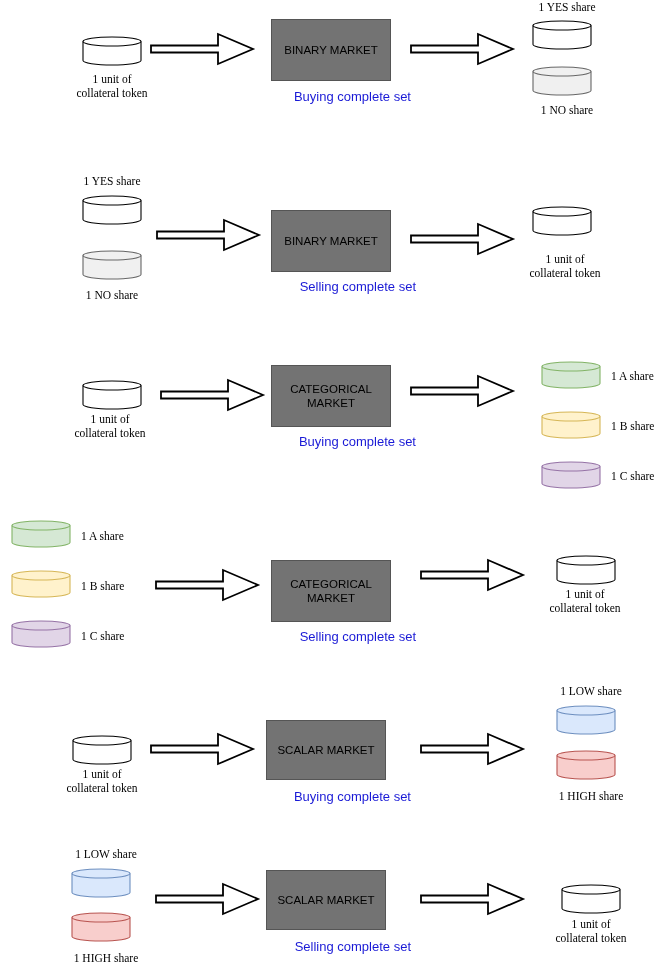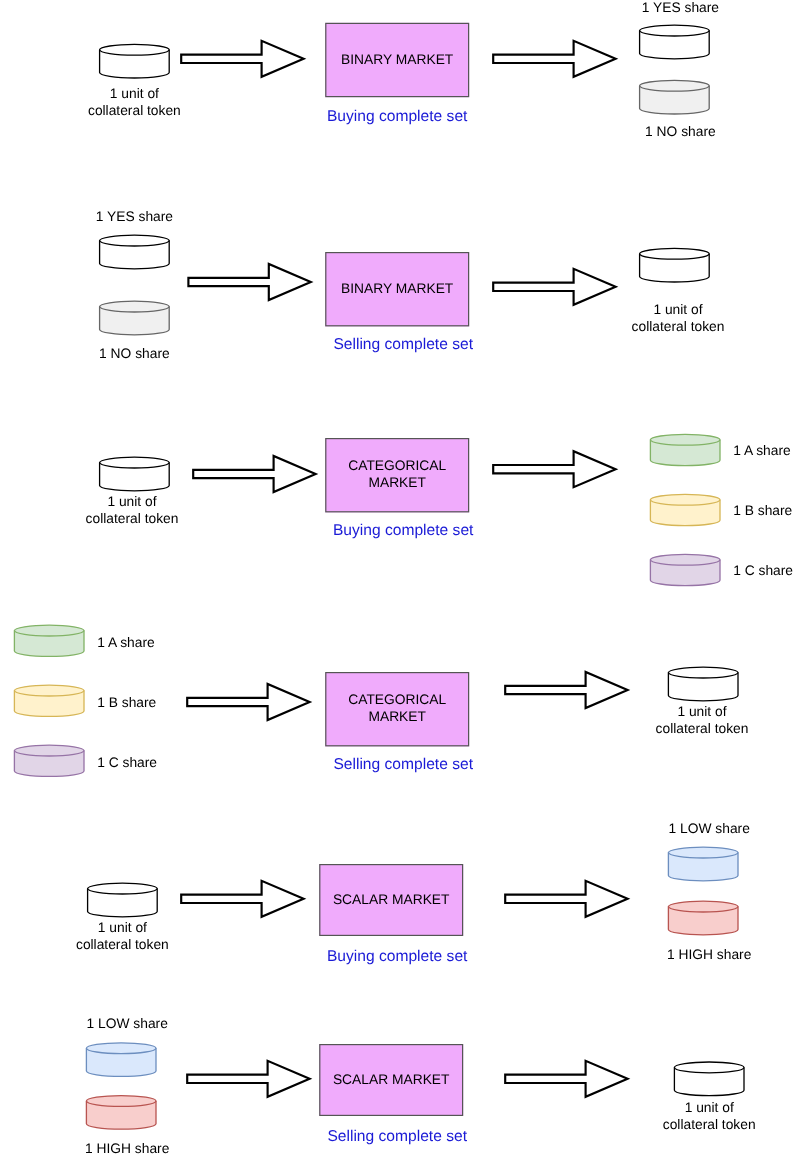--- a/index.html
+++ b/index.html
@@ -1,21 +1,21 @@
 <!DOCTYPE html>
 <html><head>
 <meta charset="utf-8">
 <style>
   html, body { margin: 0; padding: 0; background: #ffffff; }
   body { width: 669px; height: 962px; position: relative; overflow: hidden;
          font-family: "Liberation Sans", sans-serif; color: #000; }
-  .lbl { position: absolute; font-size: 11.5px; line-height: 14px; text-align: center; white-space: nowrap; color: #000; }
+  .lbl { position: absolute; font-size: 11.5px; line-height: 14px; text-align: center; white-space: nowrap; color: #000; font-family: Liberation Serif, serif; }
   .lbl-left { text-align: center; }
-  .caption { position: absolute; font-size: 13px; color: #1a1ad6; white-space: nowrap; text-align: center; }
-  .box { position: absolute; border: 1.3px solid #555; background: #f0abfc; box-sizing: border-box;
+  .caption { position: absolute; font-size: 13px; color: #1a1ad6; white-space: nowrap; text-align: right; }
+  .box { position: absolute; border: 1.3px solid #555; background: #737373; box-sizing: border-box;
          display: flex; align-items: center; justify-content: center; text-align: center;
          font-size: 11.5px; line-height: 14px; }
   svg.cyl, svg.arrow { position: absolute; overflow: visible; }
 </style>
 </head>
 <body>
 
 <div>
   <svg class="cyl" style="left:82px;top:36px" width="60" height="30">
       <path d="M1,5.5 A29,4.5 0 0 1 59,5.5 L59,24.5 A29,4.5 0 0 1 1,24.5 Z" fill="#ffffff" stroke="#000000" stroke-width="1.1"></path>

